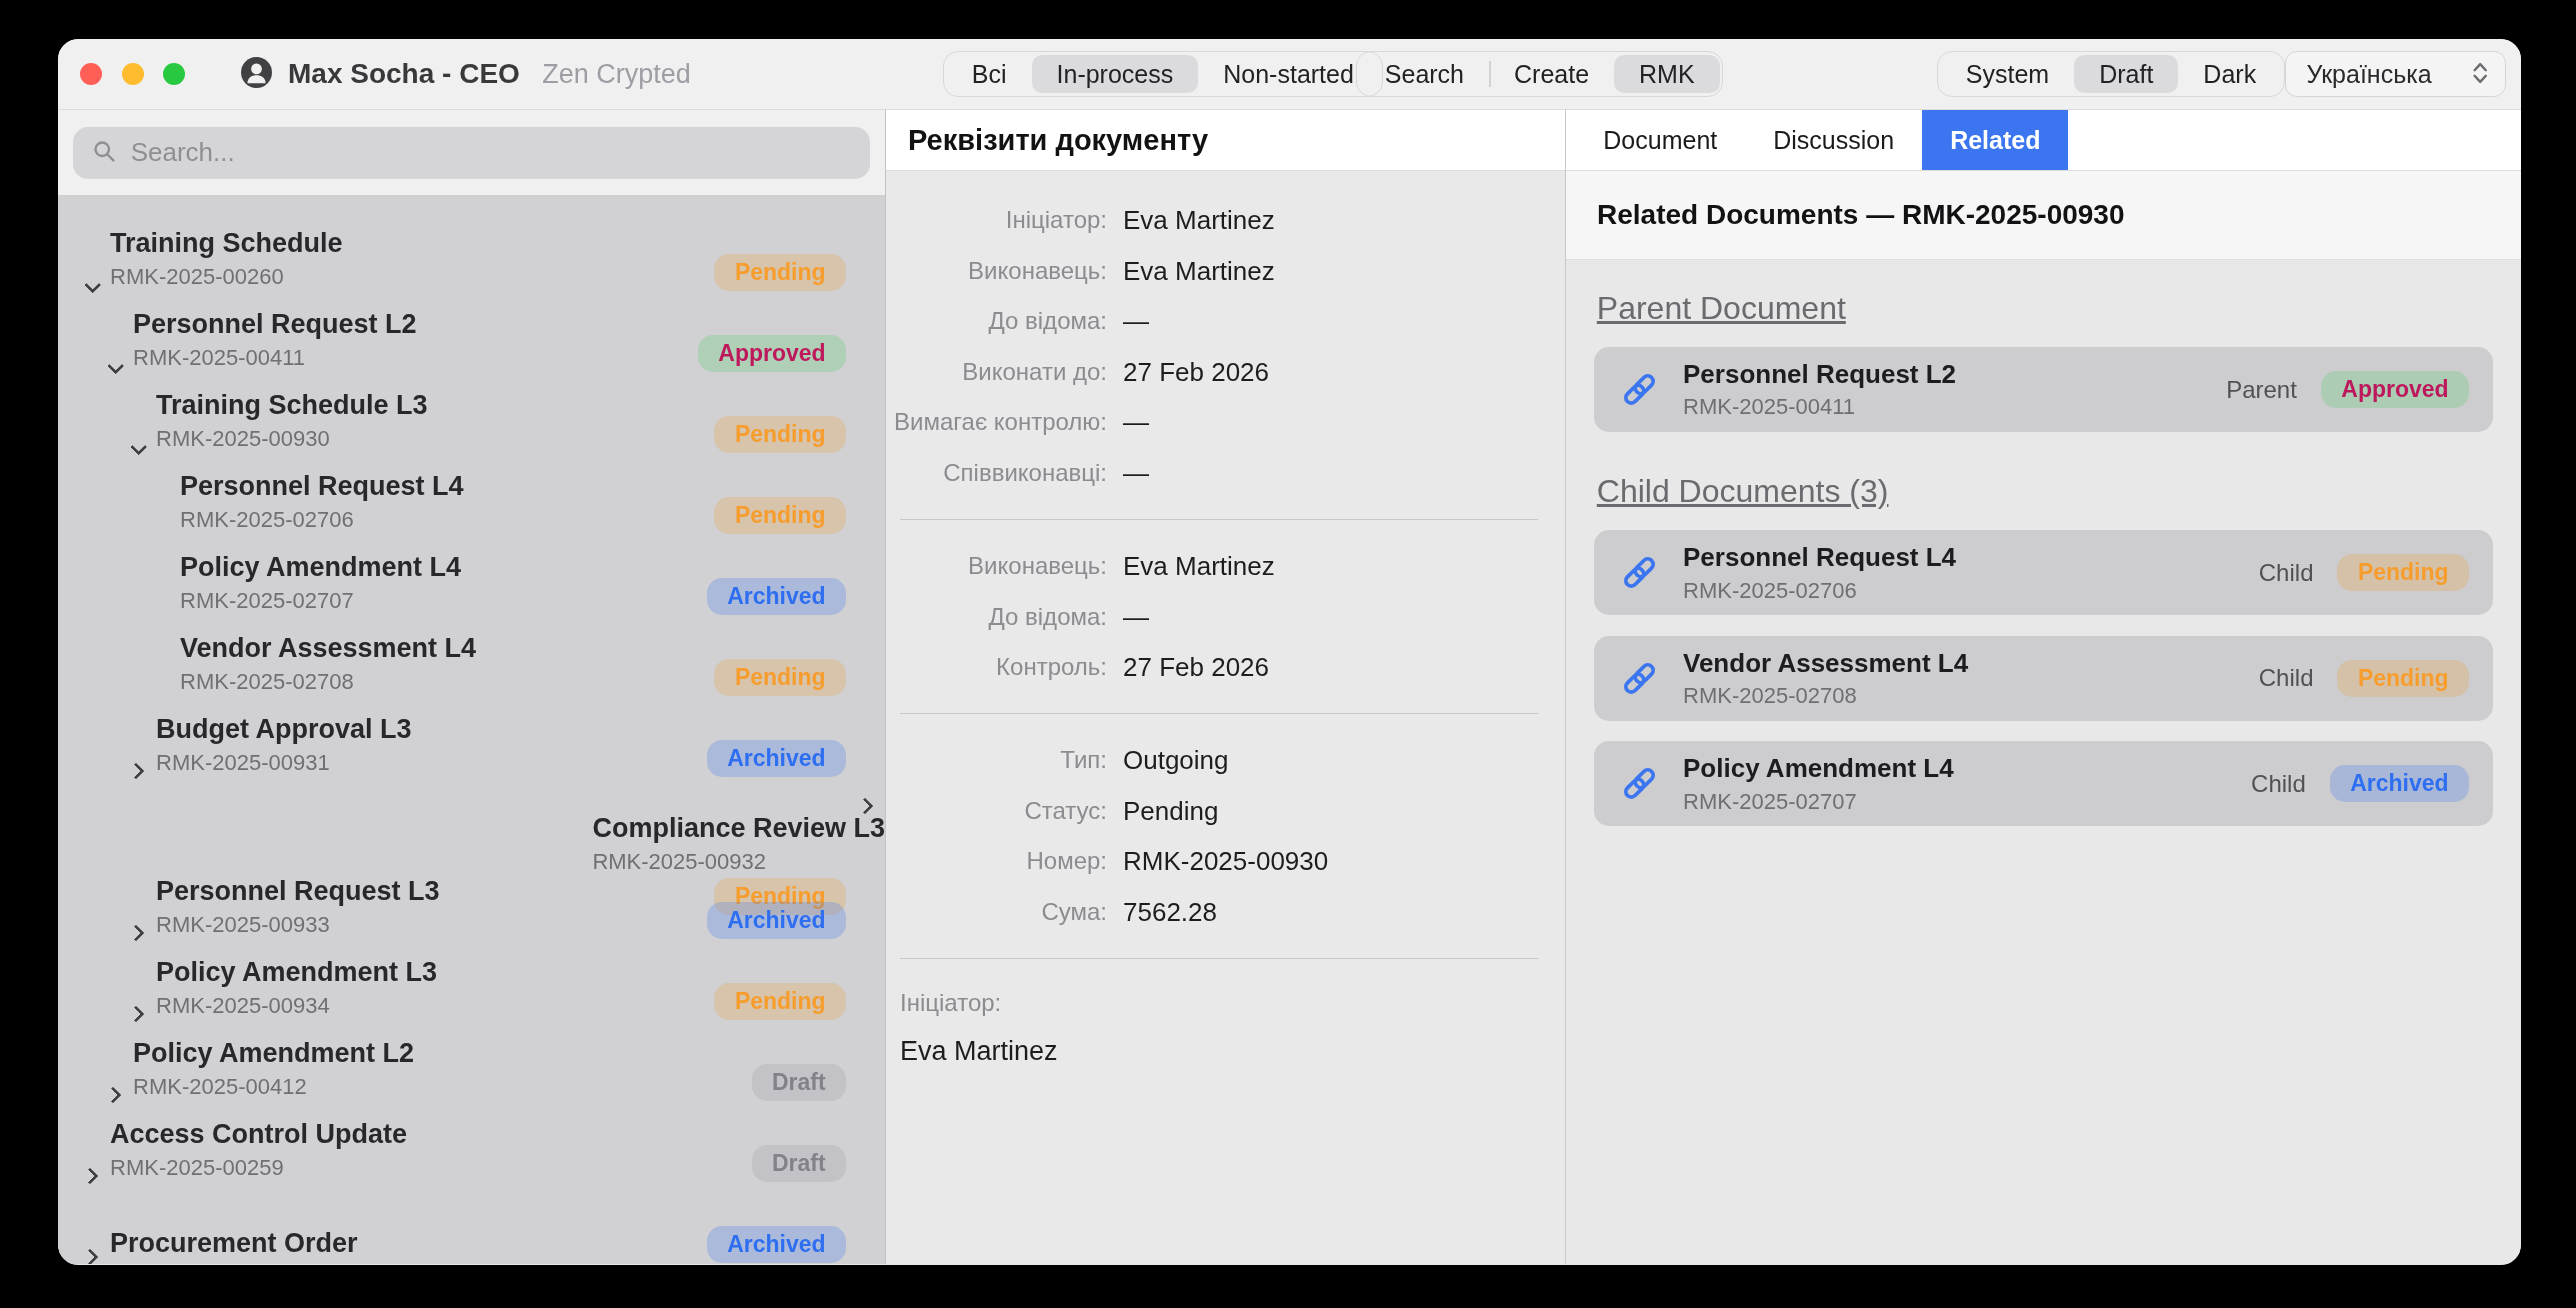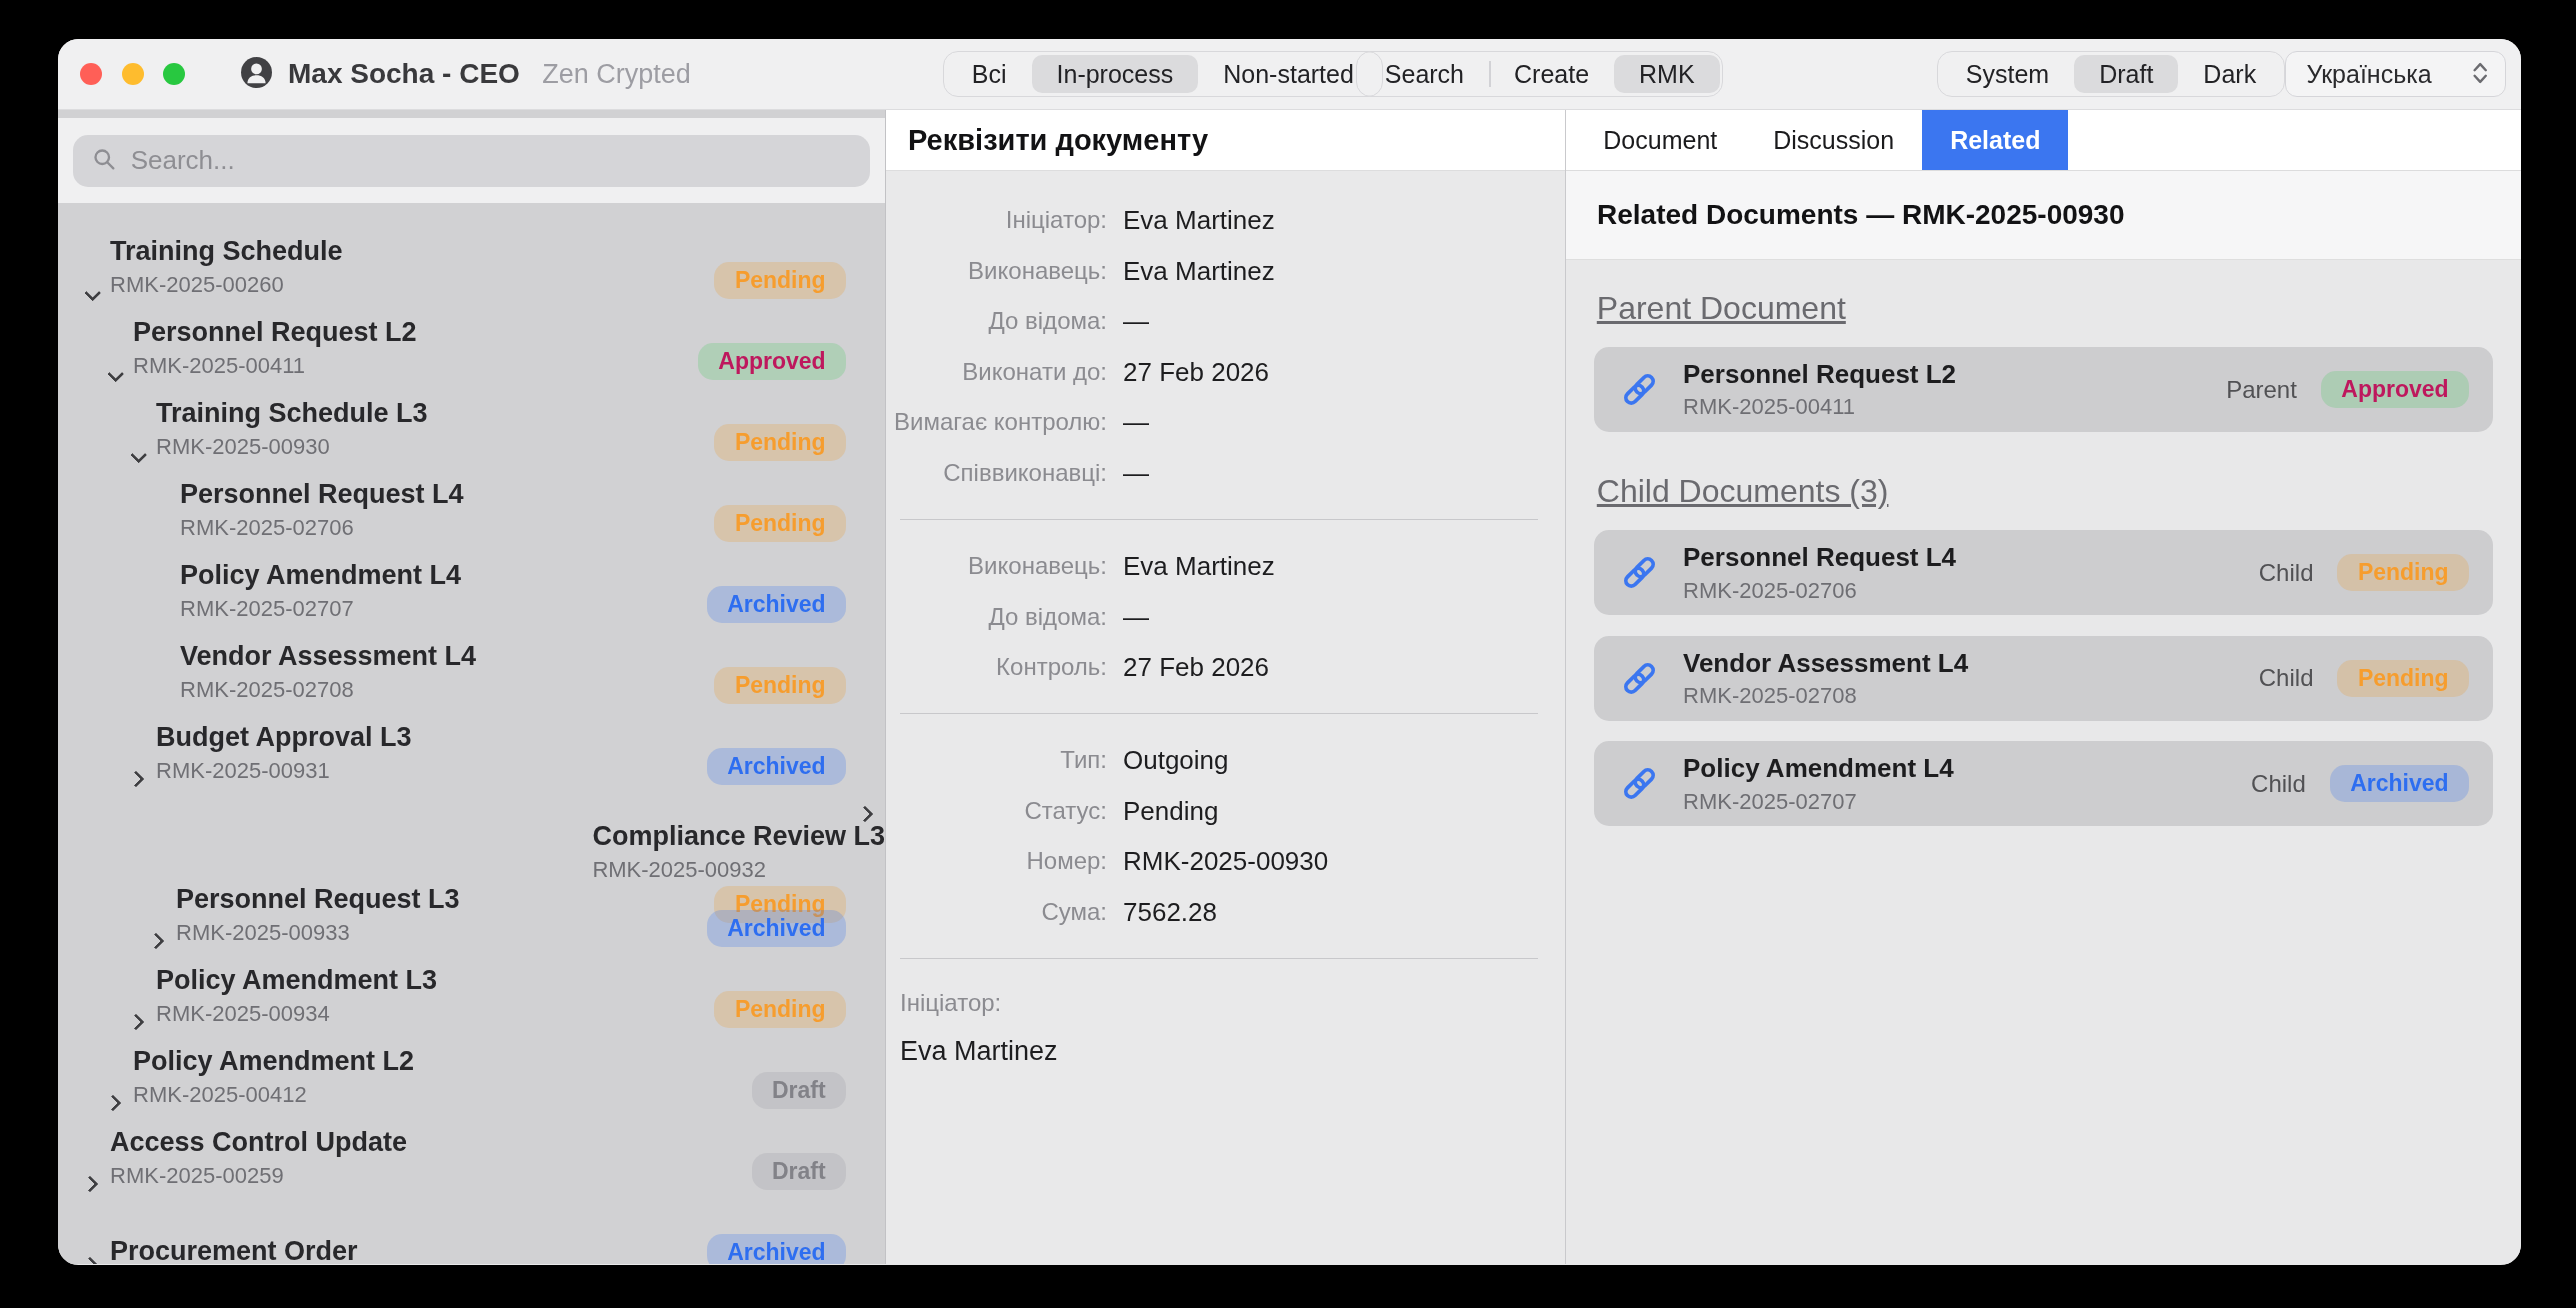--- a/index.html
+++ b/index.html
@@ -26,21 +26,21 @@
   .lang-label { font-size:25px; color:#2a2a2d; flex:1; }
   
   .content { display:flex; height:1154px; }
   .sidebar { width:828px; background:#d1d1d3; border-right:0.9px solid #c2c2c5; display:flex; flex-direction:column; }
   .details { width:680px; background:#e9e9ea; border-right:0.9px solid #c9c9cc; }
   .related { flex:1; background:#e8e8e9; display:flex; flex-direction:column; }
   
   .side-head { height:63px; background:#fff; border-bottom:0.9px solid #e3e3e5; display:flex; align-items:center; padding:0 22px; gap:16.7px; }
   .side-title { font-size:30px; font-weight:700; color:#141416; flex:1; }
   .plus-btn { width:41px; height:41px; border-radius:50%; background:#2f7bf6; color:#fff; display:flex; align-items:center; justify-content:center; font-size:33px; font-weight:500; line-height:1; padding-bottom:3.7px; }
-  .search-strip { height:85px; background:#f0f0f1; padding:16.7px 15px;margin-top:8px; }
+  .search-strip { height:85px; background:#f0f0f1; padding:16.7px 15px; }
   .search-box { height:52px; background:#d5d5d8; border-radius:15px; display:flex; align-items:center; padding:0 16.7px; gap:13px; }
   .search-box input { flex:1; border:none; outline:none; background:transparent; font-size:26px; color:#3c3c3e; font-family:inherit; }
   .search-box input::placeholder { color:#8e8e93; }
   .tree { flex:1; overflow:hidden; padding-top:15px; }
   .tree-row { display:flex; align-items:flex-end; height:81px; padding-top:15px; }
   .chev-box { width:26px; display:flex; justify-content:flex-start; padding-top:8.4px; flex:none; }
   .chev { width:12px; height:12px; border-right:3.7px solid #3e3e41; border-bottom:3.7px solid #3e3e41; border-radius:0.9px; display:inline-block; }
   .chev-collapsed .chev { transform:rotate(-45deg); }
   .chev-expanded .chev { transform:rotate(45deg) translate(1.9px,-1.9px); }
   .chev-none { visibility:hidden; }
@@ -225,21 +225,21 @@
           <div class="tree-row" style="padding-left: 72px; flex-direction: column;">
             <span class="chev-box chev-collapsed">
               <i class="chev"></i>
             </span>
             <div class="tree-text">
               <div class="tree-title">Compliance Review L3</div>
               <div class="tree-sub">RMK-2025-00932</div>
             </div>
             <span class="badge badge-pending">Pending</span>
           </div>
-          <div class="tree-row" style="padding-left: 72px; margin-left: 20px;">
+          <div class="tree-row" style="padding-left: 72px;">
             <span class="chev-box chev-collapsed">
               <i class="chev"></i>
             </span>
             <div class="tree-text">
               <div class="tree-title">Personnel Request L3</div>
               <div class="tree-sub">RMK-2025-00933</div>
             </div>
             <span class="badge badge-archived">Archived</span>
           </div>
           <div class="tree-row" style="padding-left: 72px;">

